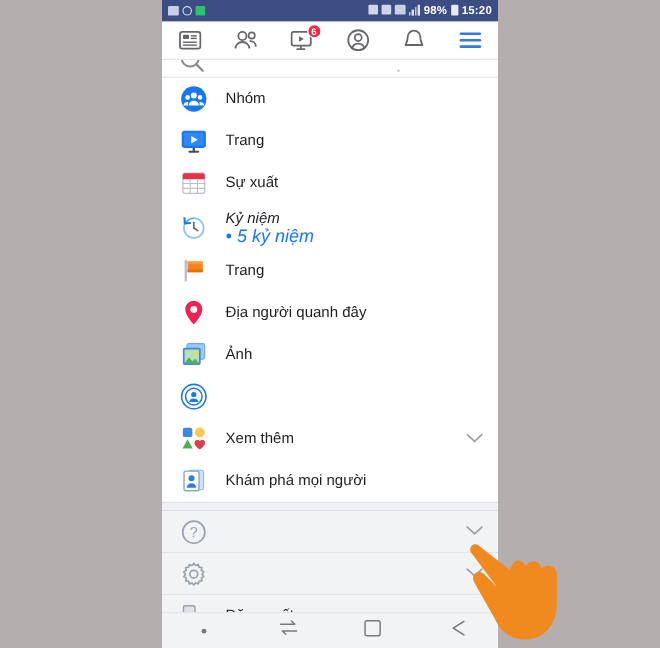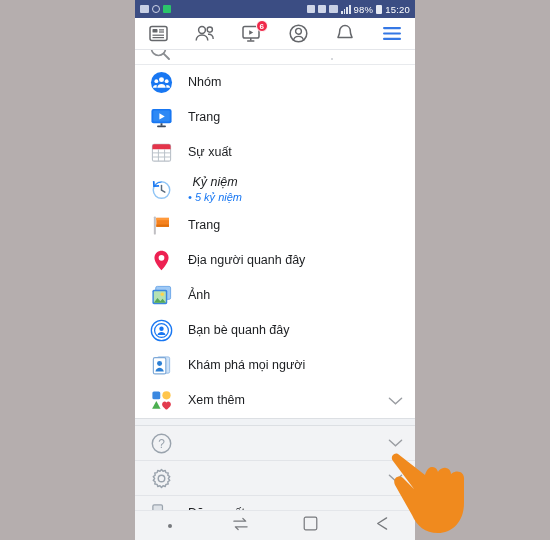--- a/index.html
+++ b/index.html
@@ -21,21 +21,21 @@
   .statusbar {
     height:18px;
     background:#3b4d83;
     display:flex;
     align-items:center;
     padding:0 5px;
     color:#ffffff;
     font-size:9px;
   }
   .sb-left { display:flex; align-items:center; gap:3px; }
-  .sb-right { margin-left:auto; display:flex; align-items:center; gap:3px; }
+  .sb-right { margin-left:auto; display:flex; align-items:flex-start; gap:3px;font-weight:bold; }
   .sb-text { font-size:9.5px; letter-spacing:0.2px; color:#fff; }
   .sb-sq { width:8px; height:8px; background:#cfd6e8; border-radius:1px; }
   .sb-sq.green { background:#2bc46a; }
   .sb-sq.ring { background:transparent; border:1.3px solid #cfd6e8; border-radius:50%; }
   .sb-bat { width:6px; height:9px; background:#e6eaf3; border-radius:1px; }
   .sb-bars { display:flex; align-items:flex-end; gap:1px; height:9px; }
   .sb-bars i { width:1.6px; background:#dfe4ef; display:block; }
   .sb-bars i:nth-child(1){height:3px;}
   .sb-bars i:nth-child(2){height:5px;}
   .sb-bars i:nth-child(3){height:7px;}
@@ -102,24 +102,23 @@
   .row .txtwrap {
     margin-left:14px;
     display:flex;
     flex-direction:column;
     justify-content:center;
   }
   .row .label {
     font-size:12.5px;
     color:#1c1e21;
     line-height:15px;
-    text-align:center;
   }
   .row .sub {
-    font-size:11px;
+    font-size:15px;
     color:#1877f2;
     line-height:13px;
     margin-top:1px;
   }
   .chev { margin-left:auto; }
 
   .section-gap {
     height:8px;
     background:#f0f2f5;
     border-top:1px solid #dcdfe3;
@@ -363,55 +362,52 @@
 
     <div class="row">
       <span class="ico">
         <svg width="23" height="23" viewBox="0 0 24 24">
           <circle cx="12" cy="12" r="10.6" fill="none" stroke="#1877f2" stroke-width="1.4"></circle>
           <circle cx="12" cy="12" r="7.2" fill="none" stroke="#1877f2" stroke-width="1.3"></circle>
           <circle cx="12" cy="10.2" r="2.3" fill="#1877f2"></circle>
           <path d="M7.8 16.6c.6-2 2.2-3 4.2-3s3.6 1 4.2 3z" fill="#1877f2"></path>
         </svg>
       </span>
-      <span class="txtwrap">
-        <span class="label">Bạn bè quanh đây</span>
+    </div>
+
+    <div class="row">
+      <span class="ico">
+        <svg width="23" height="23" viewBox="0 0 24 24">
+          <rect x="2.5" y="2.5" width="8.2" height="8.2" rx="1.6" fill="#3b88e0"></rect>
+          <circle cx="17.2" cy="6.6" r="4.3" fill="#ffc64d"></circle>
+          <path d="M6.6 12.6l4.4 8h-8.8z" fill="#4caf50"></path>
+          <path d="M17.2 21.4c-.5 0-4.6-3-4.6-5.6a2.6 2.6 0 0 1 4.6-1.7 2.6 2.6 0 0 1 4.6 1.7c0 2.6-4.1 5.6-4.6 5.6z" fill="#e23b4e"></path>
+        </svg>
+      </span>
+      <span class="txtwrap">
+        <span class="label">Xem thêm</span>
+      </span>
+      <span class="chev">
+        <svg width="15" height="10" viewBox="0 0 16 10">
+          <path d="M1.5 2l6.5 6 6.5-6" fill="none" stroke="#9a9da2" stroke-width="1.5" stroke-linecap="round"></path>
+        </svg>
       </span>
     </div>
 
     <div class="row">
       <span class="ico">
         <svg width="23" height="23" viewBox="0 0 24 24">
           <rect x="7.5" y="3" width="13" height="17" rx="1.6" fill="#cfe2f7" stroke="#8bb6e4" stroke-width="0.9"></rect>
           <rect x="3.5" y="3.8" width="13" height="17" rx="1.6" fill="#fff" stroke="#7ea9d8" stroke-width="1.2"></rect>
           <circle cx="10" cy="10" r="2.6" fill="#2b7fd4"></circle>
           <path d="M5.6 18.2c.7-2.5 2.4-3.8 4.4-3.8s3.7 1.3 4.4 3.8z" fill="#2b7fd4"></path>
         </svg>
       </span>
       <span class="txtwrap">
         <span class="label">Khám phá mọi người</span>
-      </span>
-    </div>
-
-    <div class="row">
-      <span class="ico">
-        <svg width="23" height="23" viewBox="0 0 24 24">
-          <rect x="2.5" y="2.5" width="8.2" height="8.2" rx="1.6" fill="#3b88e0"></rect>
-          <circle cx="17.2" cy="6.6" r="4.3" fill="#ffc64d"></circle>
-          <path d="M6.6 12.6l4.4 8h-8.8z" fill="#4caf50"></path>
-          <path d="M17.2 21.4c-.5 0-4.6-3-4.6-5.6a2.6 2.6 0 0 1 4.6-1.7 2.6 2.6 0 0 1 4.6 1.7c0 2.6-4.1 5.6-4.6 5.6z" fill="#e23b4e"></path>
-        </svg>
-      </span>
-      <span class="txtwrap">
-        <span class="label">Xem thêm</span>
-      </span>
-      <span class="chev">
-        <svg width="15" height="10" viewBox="0 0 16 10">
-          <path d="M1.5 2l6.5 6 6.5-6" fill="none" stroke="#9a9da2" stroke-width="1.5" stroke-linecap="round"></path>
-        </svg>
       </span>
     </div>
 
     <div class="section-gap"></div>
 
     <div class="row grayrow divline">
       <span class="ico">
         <svg width="23" height="23" viewBox="0 0 24 24">
           <circle cx="12" cy="12" r="9.6" fill="none" stroke="#9aa3ad" stroke-width="1.5"></circle>
           <text x="12" y="16.6" text-anchor="middle" font-size="12.5" font-family="Liberation Sans, sans-serif" fill="#9aa3ad">?</text>

